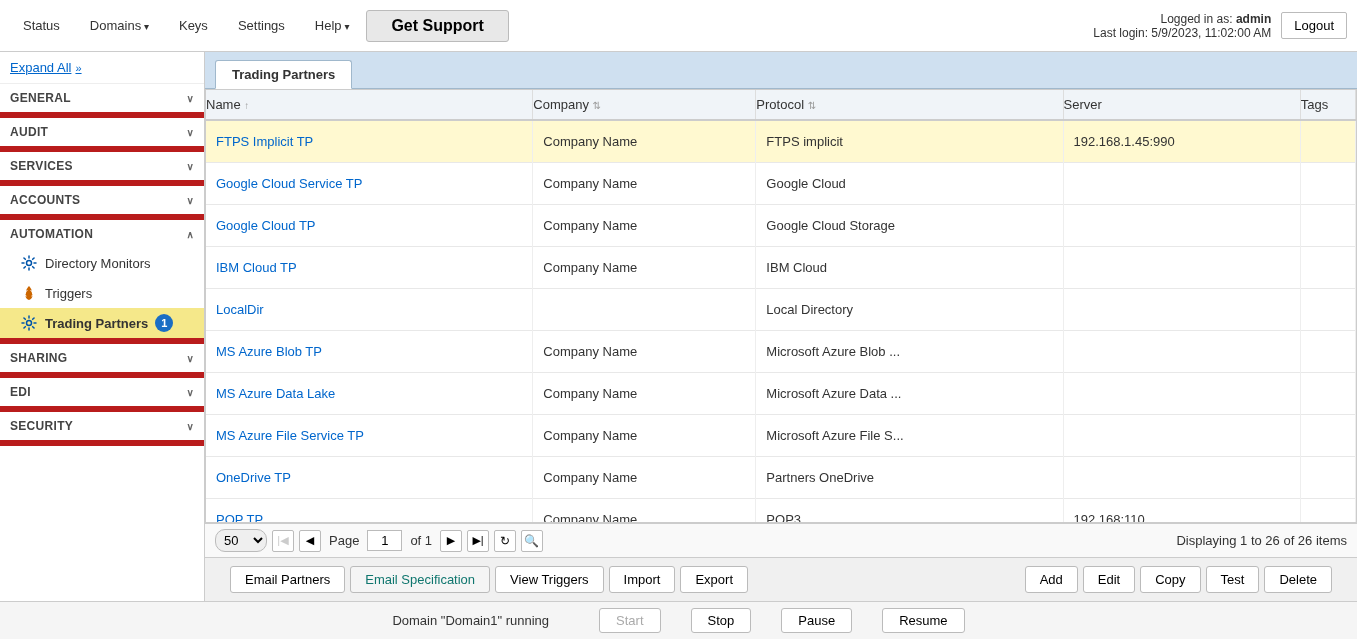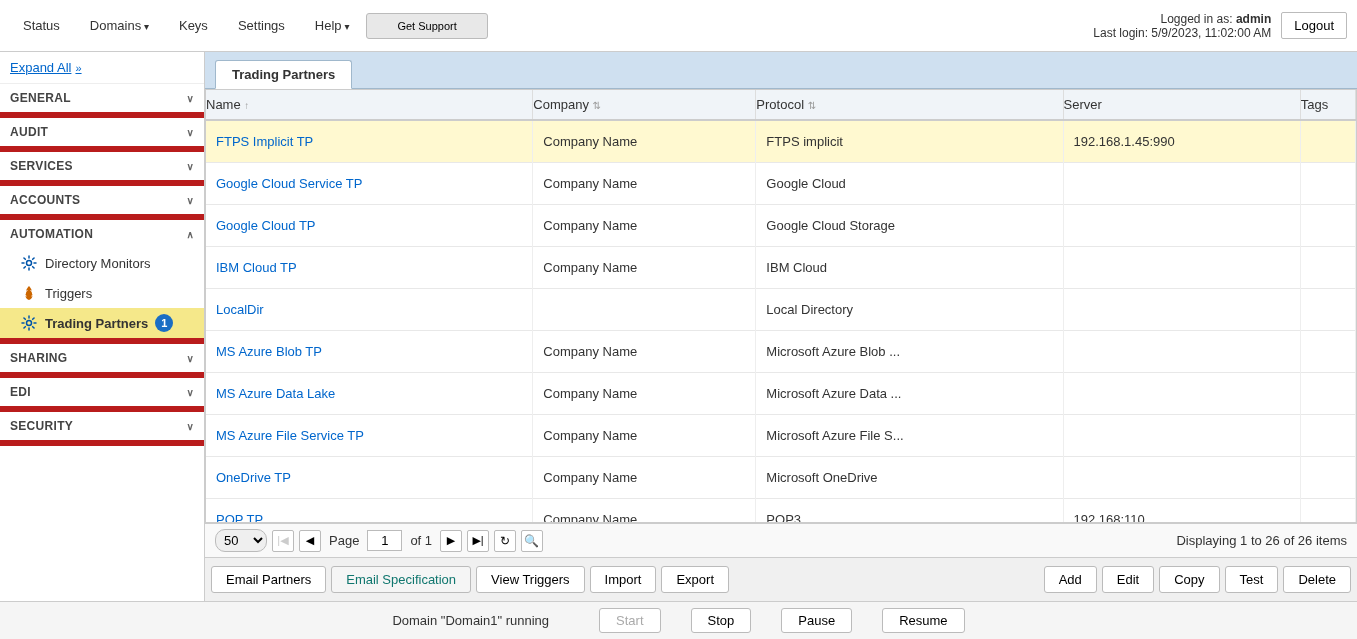--- a/index.html
+++ b/index.html
@@ -3,21 +3,21 @@
   <meta charset="utf-8">
   <style>
     * { box-sizing: border-box; margin: 0; padding: 0; }
     body { font-family: Arial, sans-serif; font-size: 13px; background: #fff; color: #333; height: 639px; overflow: hidden; display: flex; flex-direction: column; }
 
     
     .top-nav { display: flex; align-items: center; padding: 6px 10px; border-bottom: 1px solid #ccc; background: #fff; min-height: 52px; }
     .top-nav .nav-items { display: flex; align-items: center; gap: 4px; flex: 1; }
     .top-nav .nav-btn { padding: 5px 12px; border: 1px solid transparent; background: none; cursor: pointer; font-size: 13px; color: #333; border-radius: 2px; }
     .top-nav .nav-btn.with-arrow::after { content: ' ▾'; font-size: 10px; }
-    .top-nav .get-support { padding: 6px 30px; background: #e8e8e8; border: 1px solid #bbb; border-radius: 3px; cursor: pointer; font-size: 11px; font-weight: normal; }
+    .top-nav .get-support { padding: 6px 24px; background: #e8e8e8; border: 1px solid #bbb; border-radius: 3px; cursor: pointer; font-size: 16px; font-weight: bold; }
     .top-nav .user-info { font-size: 12px; text-align: right; margin-right: 10px; }
     .top-nav .logout-btn { padding: 5px 12px; border: 1px solid #bbb; background: #fff; cursor: pointer; font-size: 13px; border-radius: 2px; }
 
     
     .main-area { display: flex; flex: 1; overflow: hidden; }
 
     
     .sidebar { width: 205px; min-width: 205px; border-right: 1px solid #ccc; overflow-y: auto; background: #fff; }
     .expand-all { padding: 8px 10px; color: #0066cc; cursor: pointer; font-size: 13px; display: flex; align-items: center; gap: 4px; border-bottom: 1px solid #eee; text-decoration: underline; }
     .expand-all .dbl-arrow { font-size: 11px; color: #0066cc; }
@@ -48,21 +48,21 @@
 
     .pagination-bar { display: flex; align-items: center; padding: 5px 10px; border-top: 1px solid #ccc; gap: 5px; background: #f9f9f9; }
     .pagination-bar select { padding: 2px 4px; border: 1px solid #bbb; font-size: 13px; border-radius: 10px; }
     .pagination-bar .page-btn { width: 22px; height: 22px; border: 1px solid #bbb; background: #fff; cursor: pointer; display: flex; align-items: center; justify-content: center; border-radius: 2px; font-size: 11px; }
     .pagination-bar .page-btn:disabled { color: #ccc; cursor: default; }
     .pagination-bar .page-info { font-size: 13px; margin: 0 3px; }
     .pagination-bar input.page-num { width: 35px; text-align: center; border: 1px solid #bbb; padding: 2px 4px; font-size: 13px; }
     .pagination-bar .refresh-btn, .pagination-bar .search-btn { width: 22px; height: 22px; border: 1px solid #bbb; background: #fff; cursor: pointer; display: flex; align-items: center; justify-content: center; border-radius: 2px; font-size: 12px; }
     .displaying-info { flex: 1; text-align: right; font-size: 13px; color: #333; }
 
-    .action-bar { display: flex; align-items: center; padding: 8px 6px; border-top: 1px solid #ccc; gap: 5px; background: #f0f0f0; }
+    .action-bar { display: flex; align-items: center; padding: 8px 25px; border-top: 1px solid #ccc; gap: 5px; background: #f0f0f0; }
     .action-btn { padding: 5px 14px; border: 1px solid #bbb; background: #fff; cursor: pointer; font-size: 13px; border-radius: 3px; }
     .action-btn:disabled { color: #0f766e; cursor: default; background: #f5f5f5; }
     .spacer { flex: 1; }
 
     
     .status-bar { display: flex; align-items: center; justify-content: center; gap: 10px; padding: 6px 15px; border-top: 1px solid #ccc; background: #f5f5f5; font-size: 13px; }
     .status-bar .status-text { color: #333; margin-right: 20px; }
     .status-bar .status-btn { padding: 4px 16px; border: 1px solid #bbb; background: #fff; cursor: pointer; font-size: 13px; border-radius: 3px; margin-left: 20px; }
     .status-bar .status-btn:disabled { color: #aaa; cursor: default; }
 
@@ -263,21 +263,21 @@
             <tr>
               <td><span class="link">MS Azure File Service TP</span></td>
               <td>Company Name</td>
               <td>Microsoft Azure File S...</td>
               <td></td>
               <td></td>
             </tr>
             <tr>
               <td><span class="link">OneDrive TP</span></td>
               <td>Company Name</td>
-              <td>Microsoft OneDrive</td>
+              <td>Partners OneDrive</td>
               <td></td>
               <td></td>
             </tr>
             <tr>
               <td><span class="link">POP TP</span></td>
               <td>Company Name</td>
               <td>POP3</td>
               <td>192.168:110</td>
               <td></td>
             </tr>

